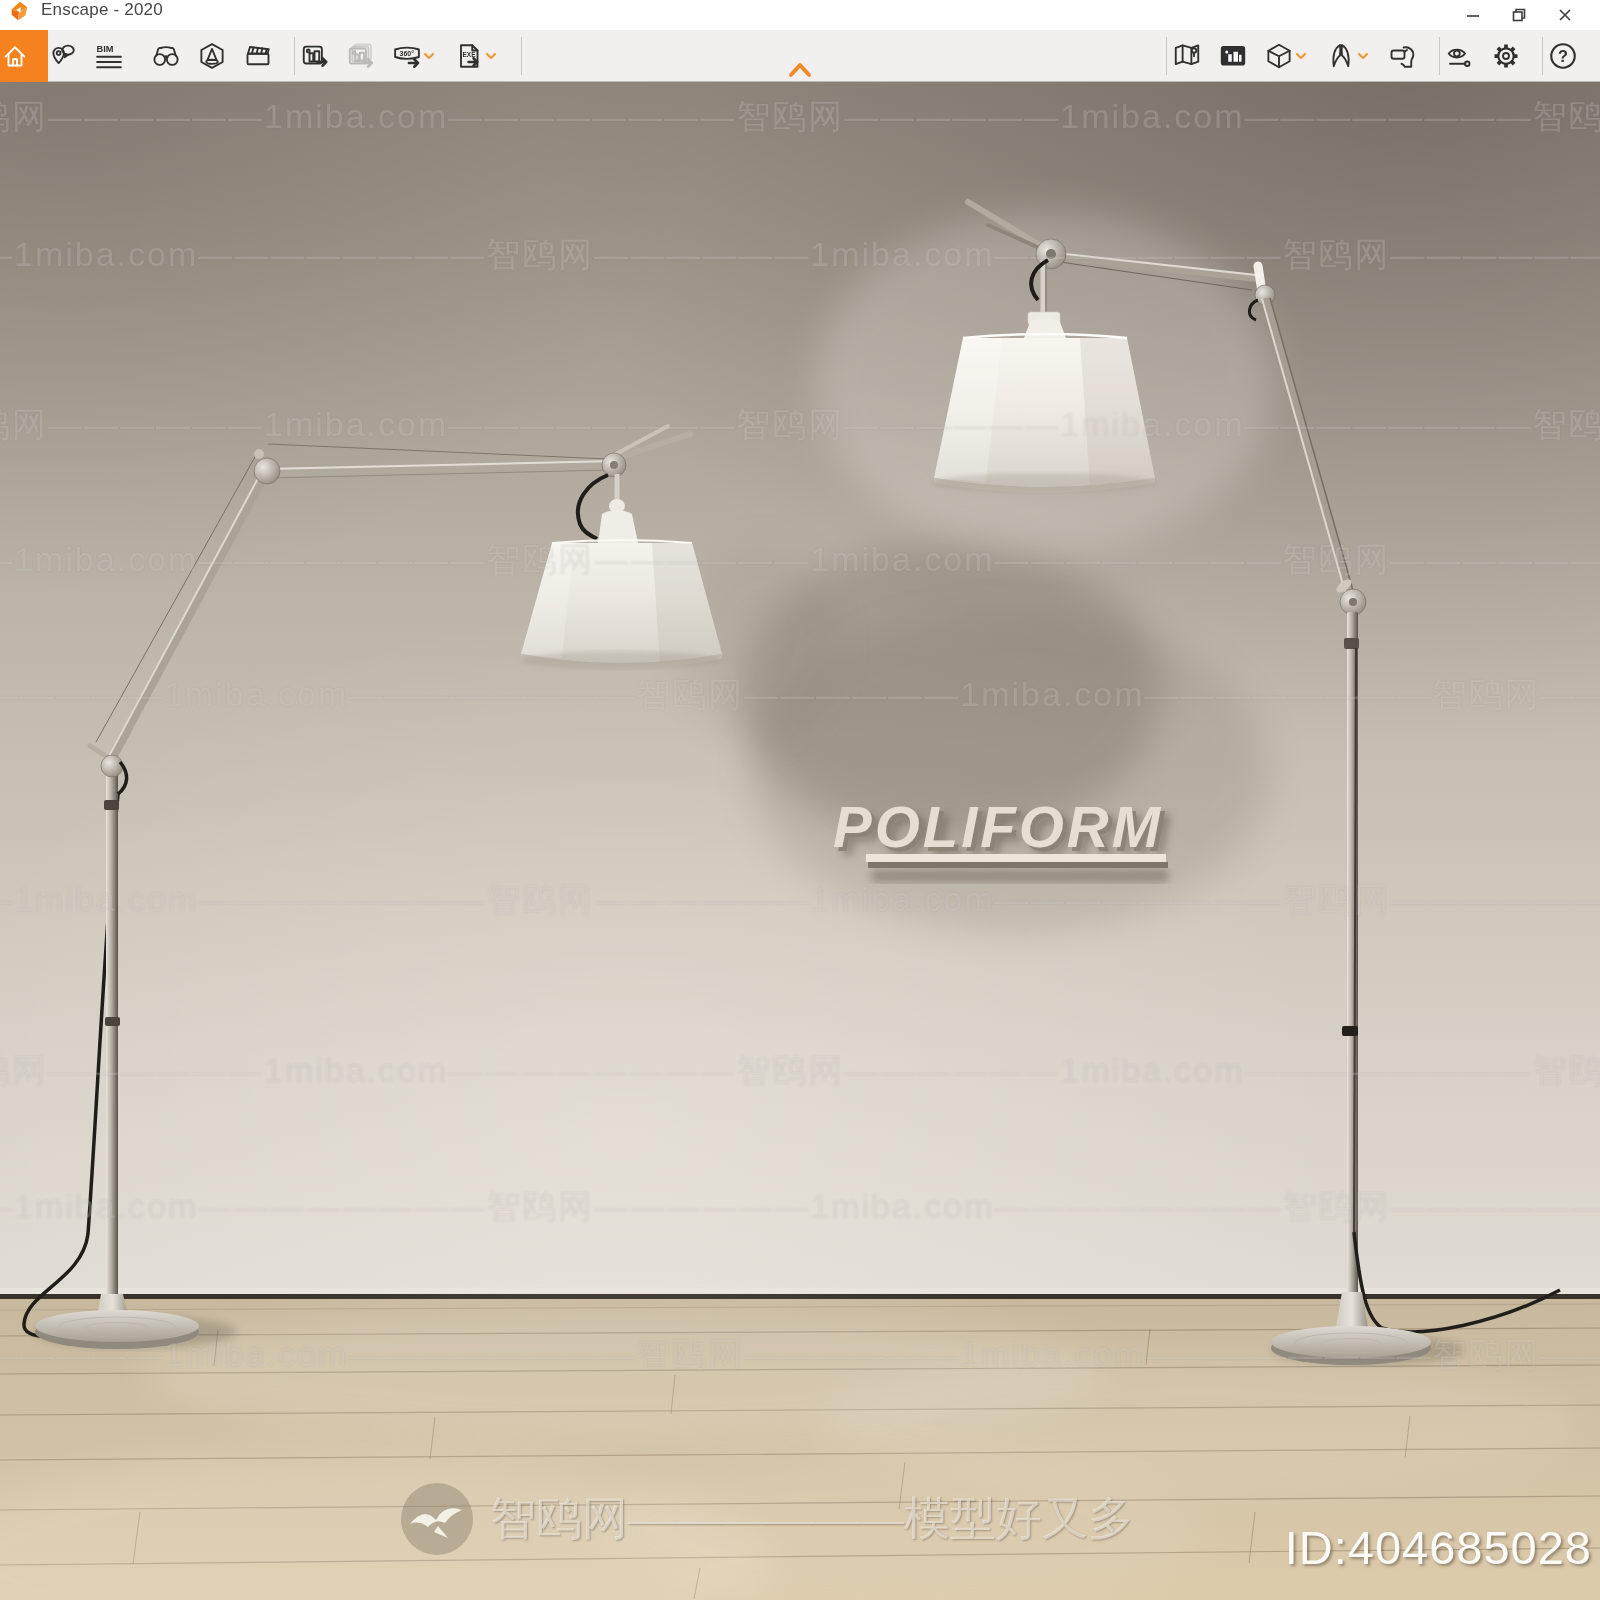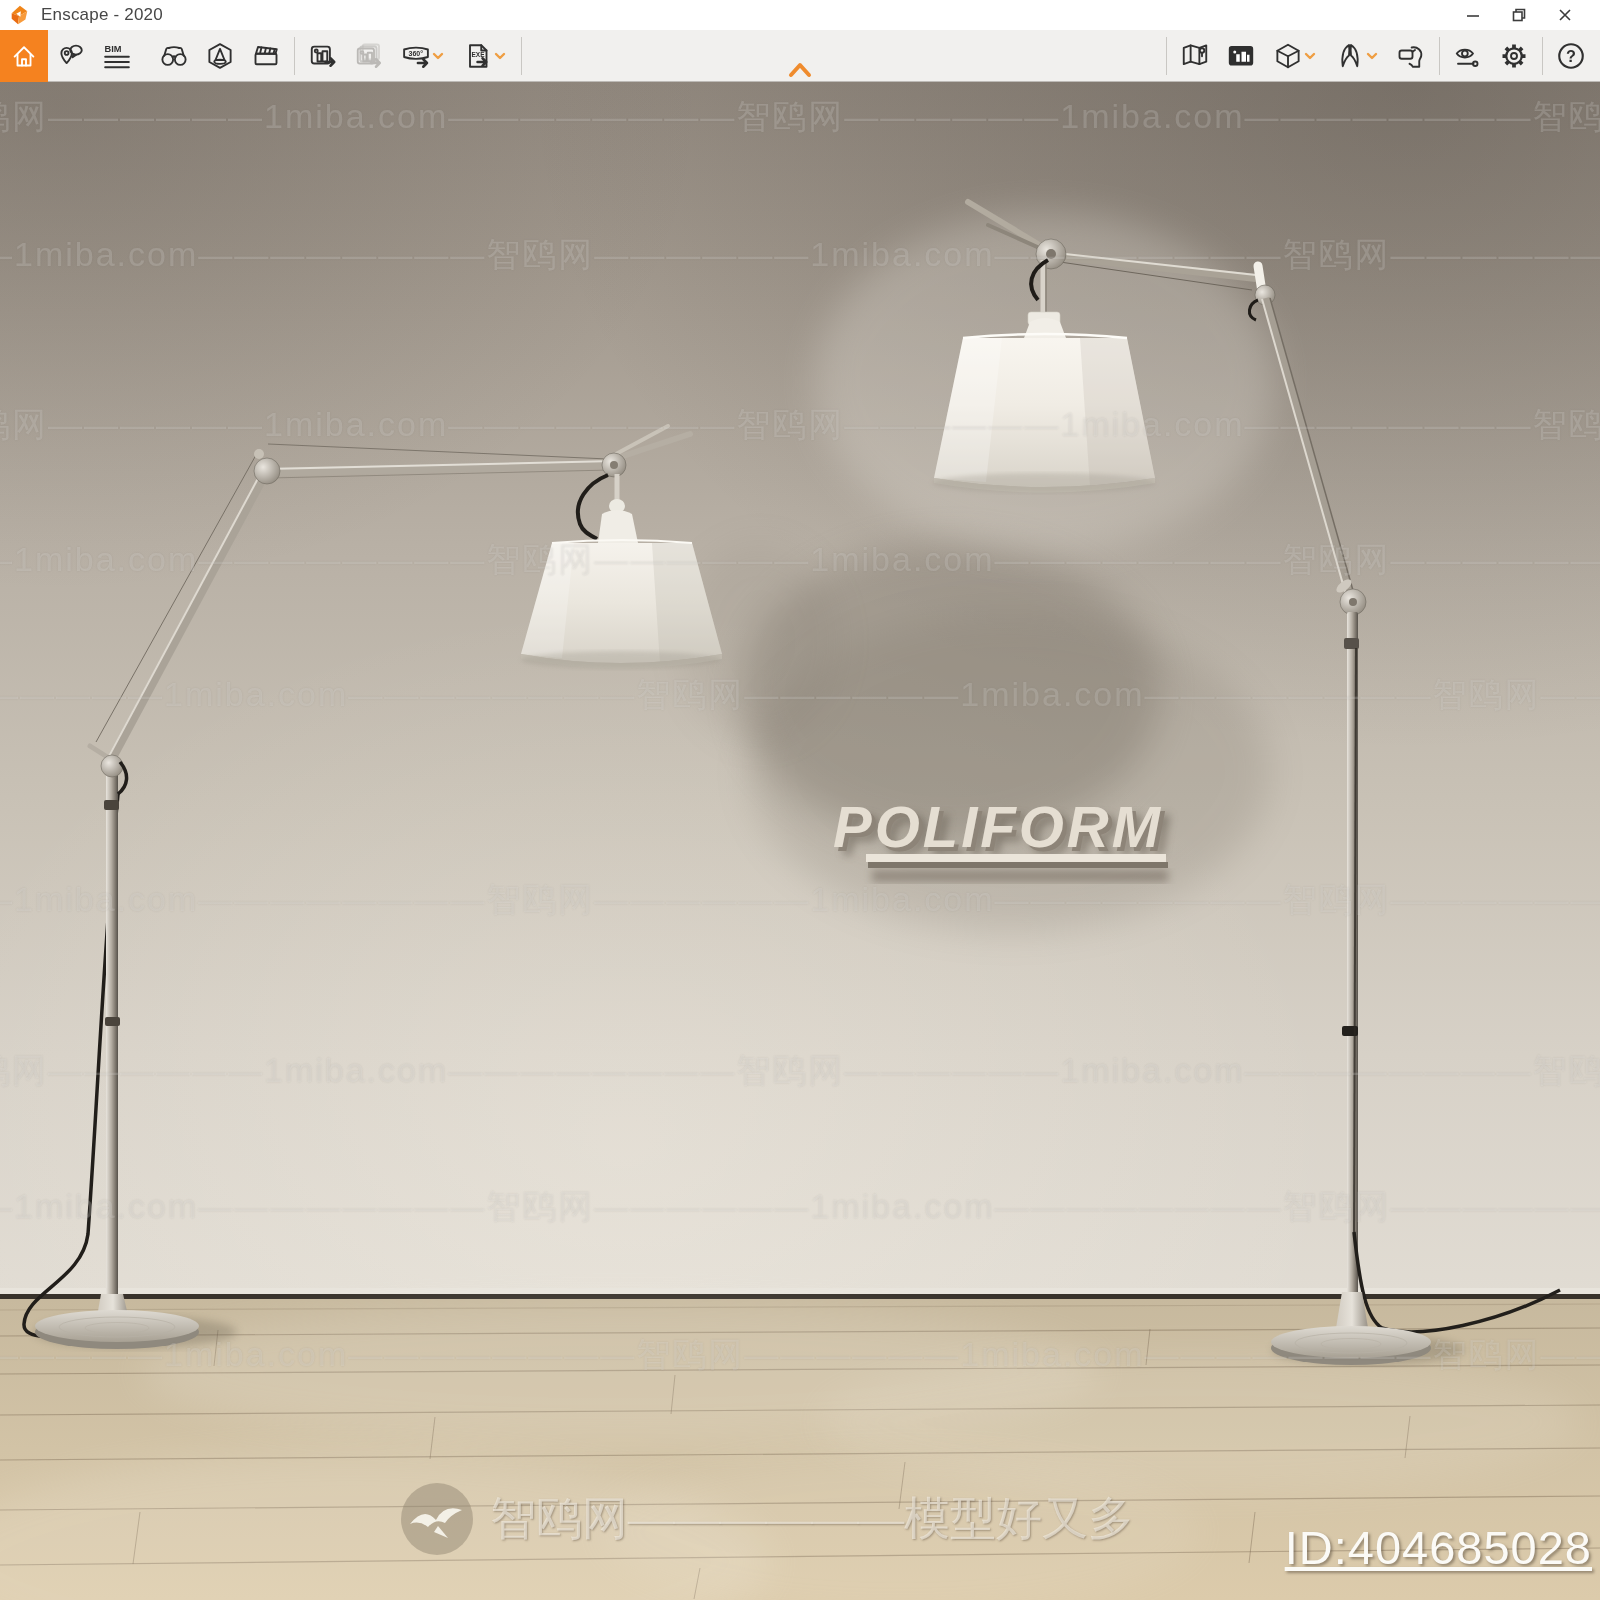--- a/index.html
+++ b/index.html
@@ -2,35 +2,35 @@
 <html><head>
 <meta charset="utf-8">
 <style>
   * { margin:0; padding:0; box-sizing:border-box; }
   html,body { width:1600px; height:1600px; overflow:hidden; background:#fff;
               font-family:"Liberation Sans", sans-serif; }
   .app { position:relative; width:1600px; height:1600px; }
 
   
   .titlebar { position:absolute; top:0; left:0; width:1600px; height:30px;
-              background:#ffffff; display:flex; align-items:center; }
+              background:#ffffff; display:flex; }
   .tb-logo { margin-left:8px; width:22px; height:22px; flex:0 0 auto; }
   .tb-title { margin-left:11px; font-size:17px; color:#474747; letter-spacing:.2px; }
   .tb-spacer { flex:1; }
   .winbtn { width:46px; height:30px; display:flex; align-items:center; justify-content:center;
             background:transparent; border:none; cursor:pointer; }
   .winbtn svg { stroke:#3c3c3c; stroke-width:1.6; fill:none; }
   .winctrl { display:flex; margin-right:12px; }
 
   
   .toolbar { position:absolute; top:30px; left:0; width:1600px; height:52px;
              background:#f1f0ee; border-bottom:1px solid #bdbab6;
              display:flex; align-items:stretch; }
   .tbtn { width:46px; height:52px; border:none; background:transparent; display:flex;
-          align-items:center; justify-content:center; cursor:pointer; position:relative; }
+          align-items:center; cursor:pointer; position:relative; }
   .tbtn.home { width:48px; background:#f5821f; }
   .tbtn svg { stroke:#303030; stroke-width:1.5; fill:none; stroke-linejoin:round; stroke-linecap:round; }
   .tbtn.home svg { stroke:#ffffff; }
   .tbtn.disabled svg { stroke:#bbb9b6; }
   .tbtn.wide { width:62px; }
   .tb-sep { width:1px; height:38px; background:#c9c7c3; margin:7px 5px; }
   .tb-center-chev { position:absolute; left:779px; bottom:1px; }
   svg text { font-family:"Liberation Sans", sans-serif; }
 
   
@@ -43,21 +43,21 @@
             color:rgba(255,255,255,0.30); text-shadow:0 0 2px rgba(110,104,95,0.35);
             opacity:.55; }
   .wm-mid { position:absolute; top:636px; left:945px; white-space:nowrap; font-size:44px;
             color:rgba(255,255,255,0.17); text-shadow:1px 1px 1px rgba(95,88,78,0.25); }
   .wm-bc { position:absolute; top:1398px; left:398px; display:flex; align-items:center; gap:14px;font-family:Liberation Serif, serif; }
   .wm-bc-text { font-size:46px; color:rgba(245,240,231,0.62);
                 text-shadow:1px 1px 2px rgba(95,80,62,0.45); white-space:nowrap; }
   .wm-brand { position:absolute; top:1318px; right:14px; font-size:104px; font-weight:bold;
               color:#fdfcf8; text-shadow:2px 3px 4px rgba(75,63,50,0.55); letter-spacing:6px; }
   .wm-id { position:absolute; top:1438px; right:8px; font-size:47px; color:#fbfaf6;
-           text-shadow:2px 2px 3px rgba(75,63,50,0.5); letter-spacing:1px;text-decoration:underline; }
+           text-shadow:2px 2px 3px rgba(75,63,50,0.5); letter-spacing:1px; }
 </style>
 </head>
 <body>
 
 <div class="app">
 
   <div class="titlebar">
     <svg class="tb-logo" viewBox="0 0 24 24">
       <path d="M4,10 L13,2 L21,8 L12,13 Z" fill="#f08519"></path>
       <path d="M4,10 L12,13 L11,22 L4,16 Z" fill="#e96c12"></path>

